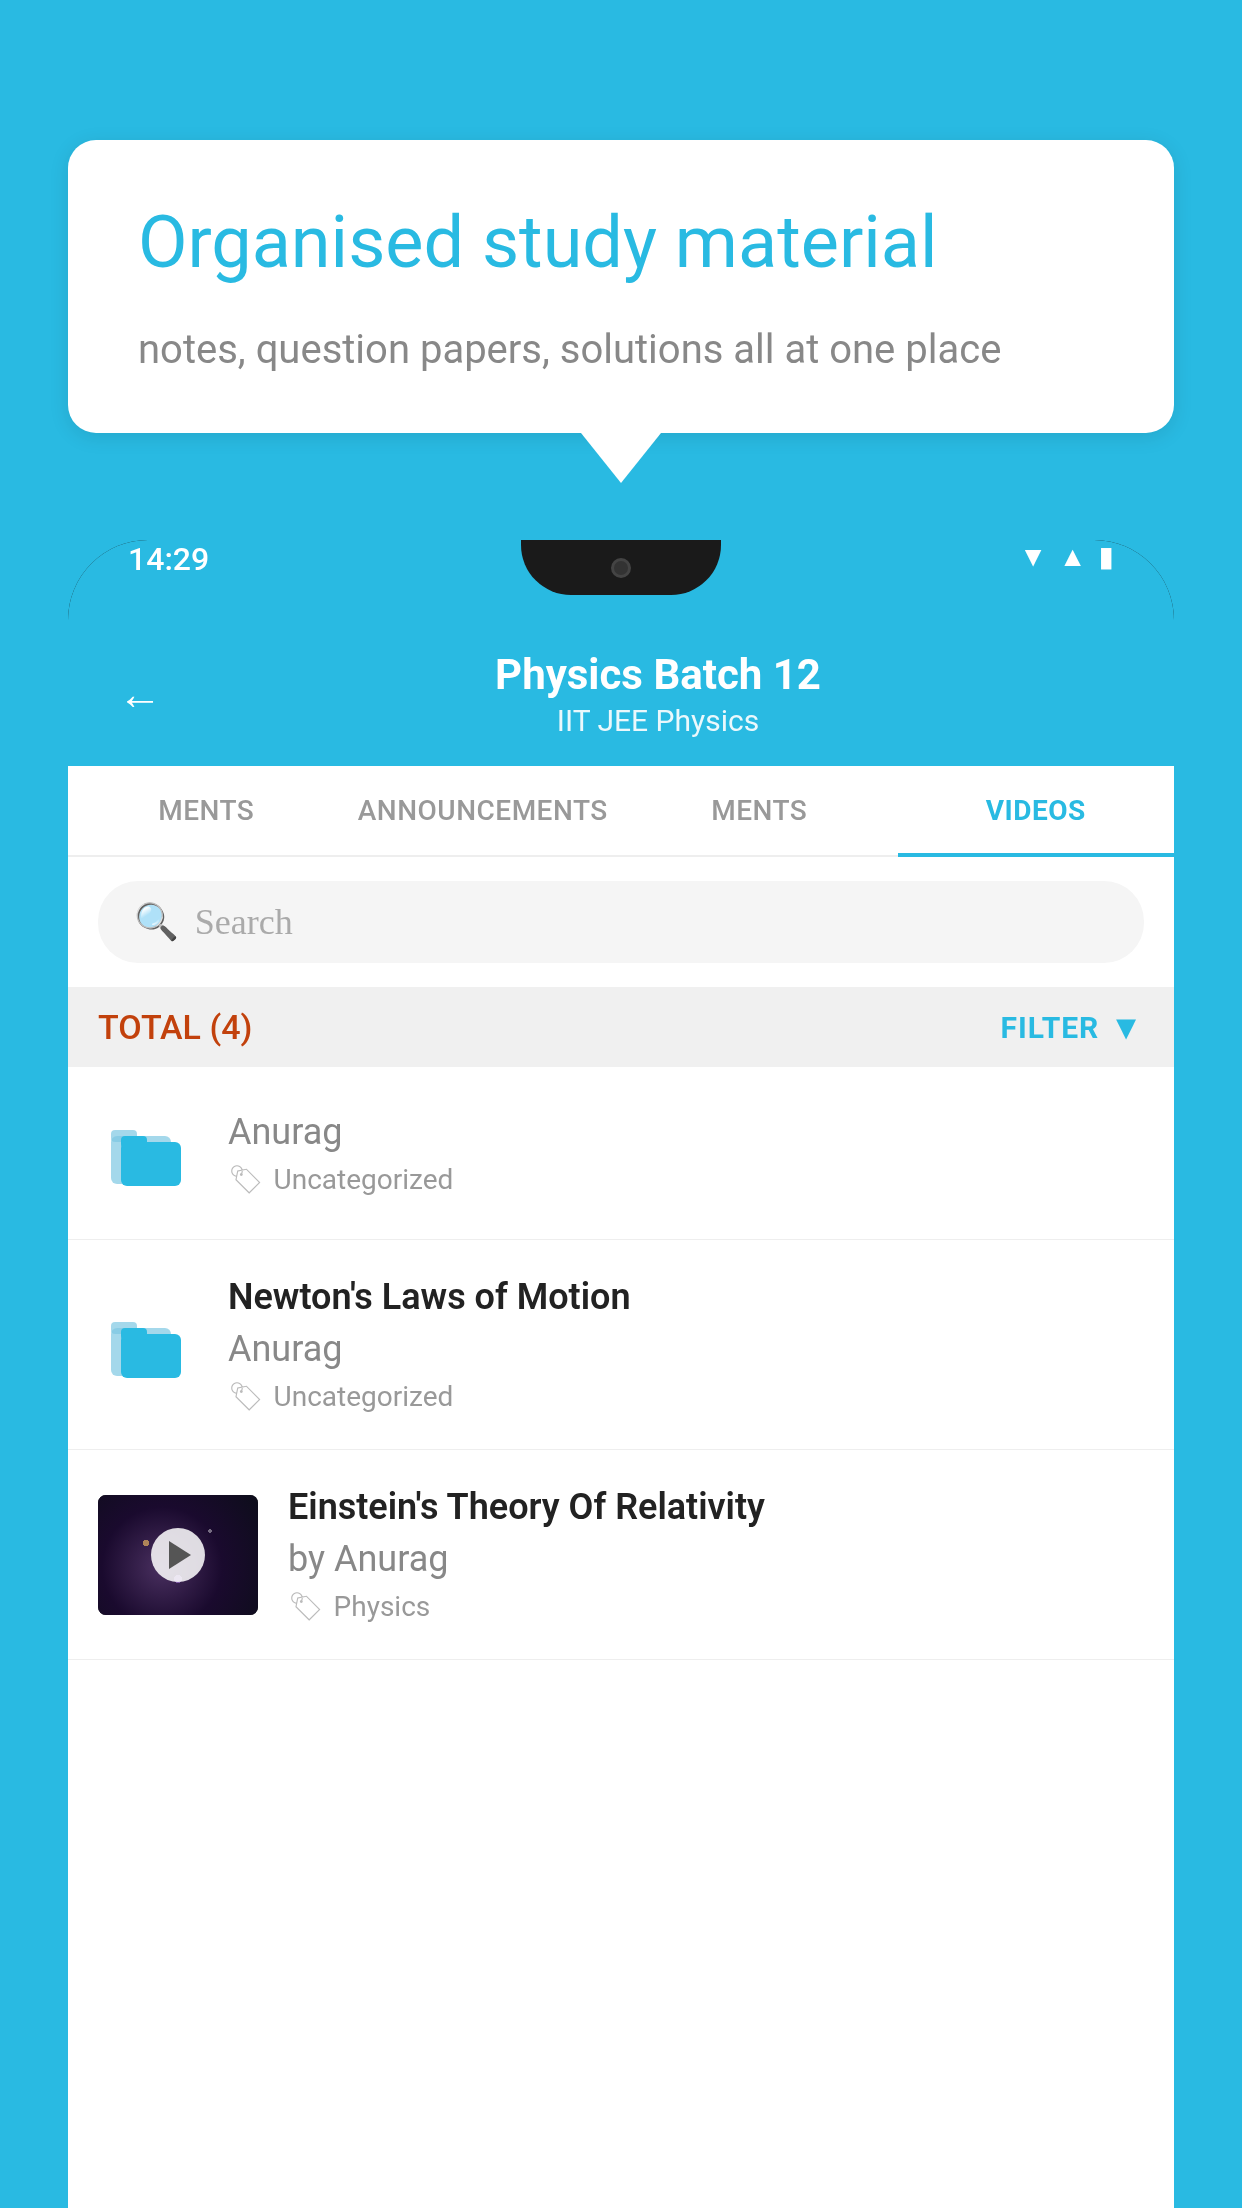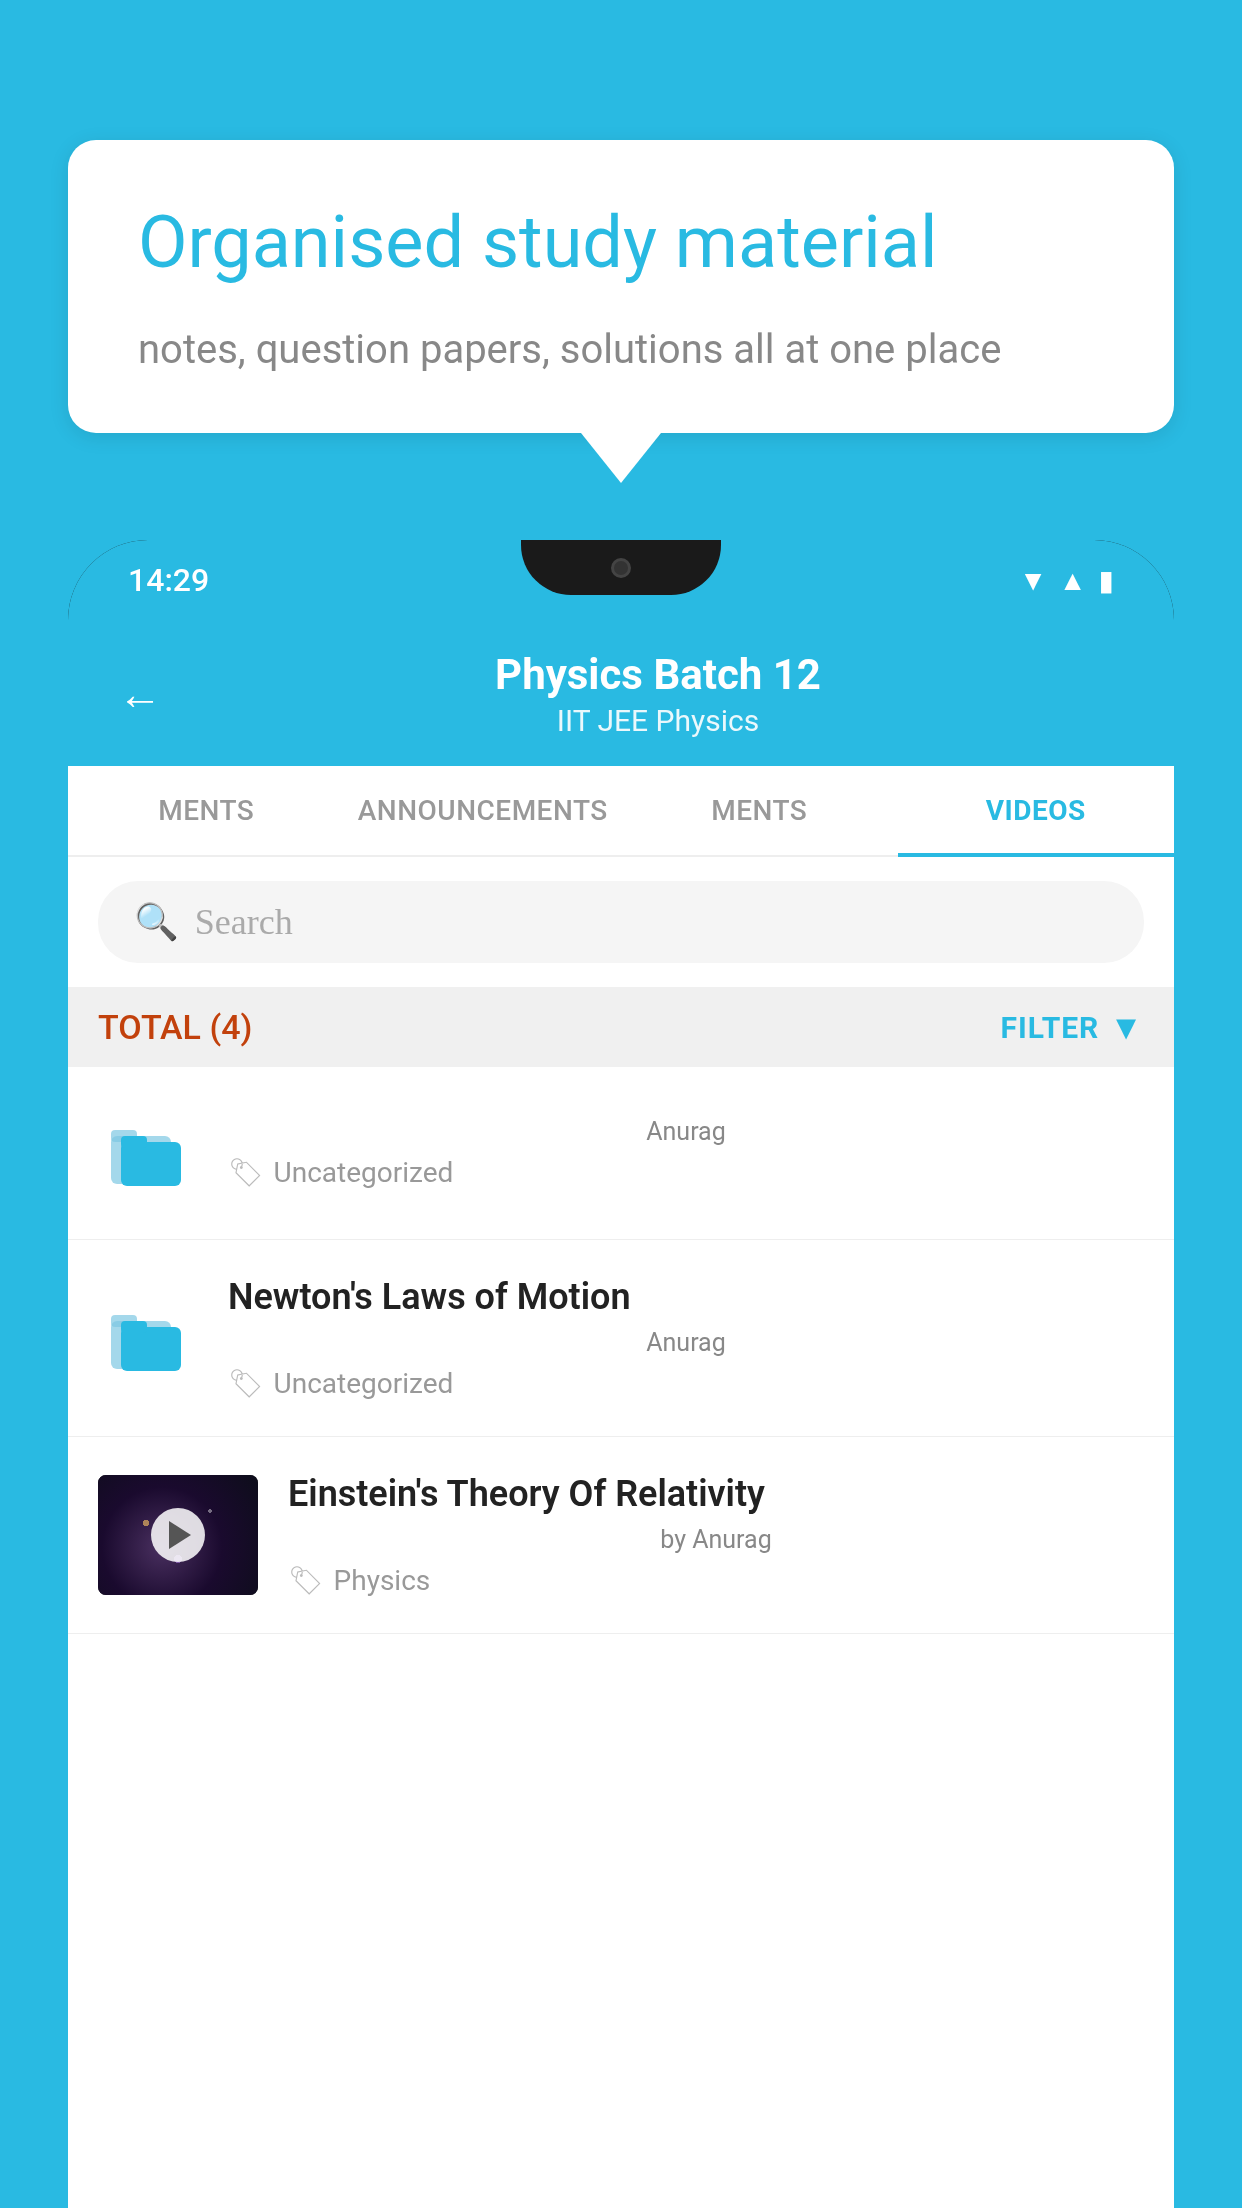--- a/index.html
+++ b/index.html
@@ -66,21 +66,21 @@
       border-radius: 80px 80px 0 0;
       padding: 0;
       overflow: hidden;
     }
 
     
     .phone-status-bar {
       background: #29BAE2;
       height: 80px;
       display: flex;
-      align-items: center;
+      align-items: flex-start;
       justify-content: space-between;
       padding: 0 60px;
       position: relative;
     }
 
     .phone-notch-area {
       position: absolute;
       top: 0;
       left: 50%;
       transform: translateX(-50%);
@@ -331,23 +331,22 @@
 
     .video-title {
       color: #222;
       font-size: 36px;
       font-weight: 600;
       margin-bottom: 10px;
     }
 
     .video-author {
       color: #888;
-      font-size: 25px;
+      font-size: 36px;
       margin-bottom: 10px;
-      text-align: center;
     }
 
     .video-tag {
       display: flex;
       align-items: center;
       gap: 10px;
       color: #999;
       font-size: 28px;
     }
 

